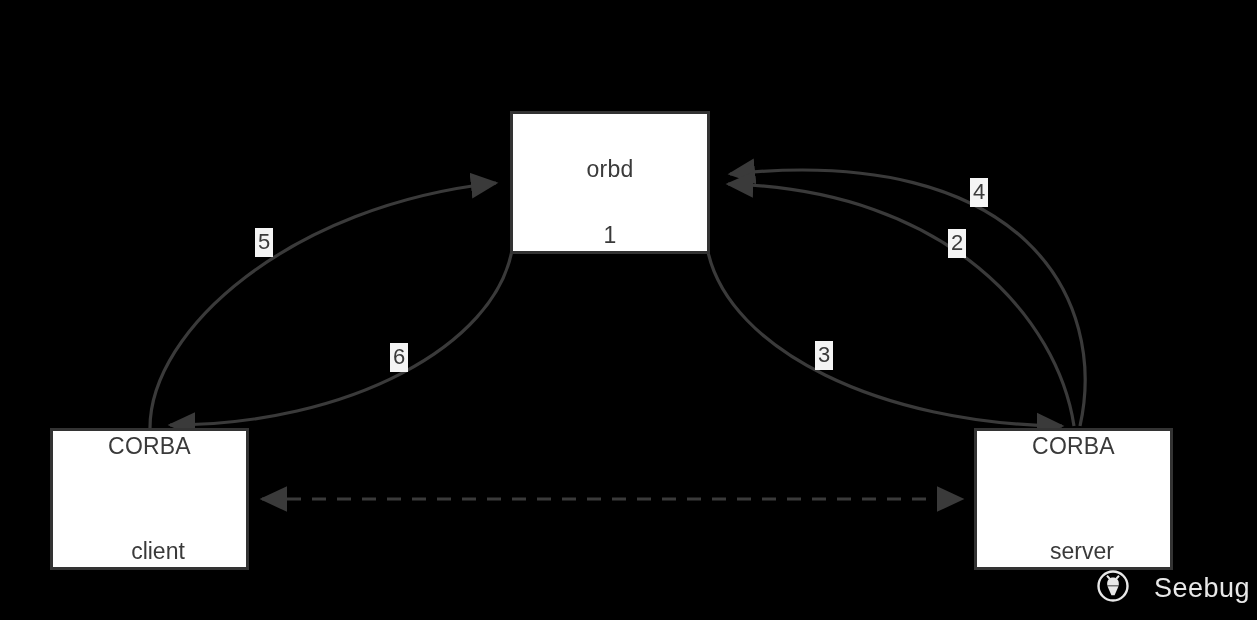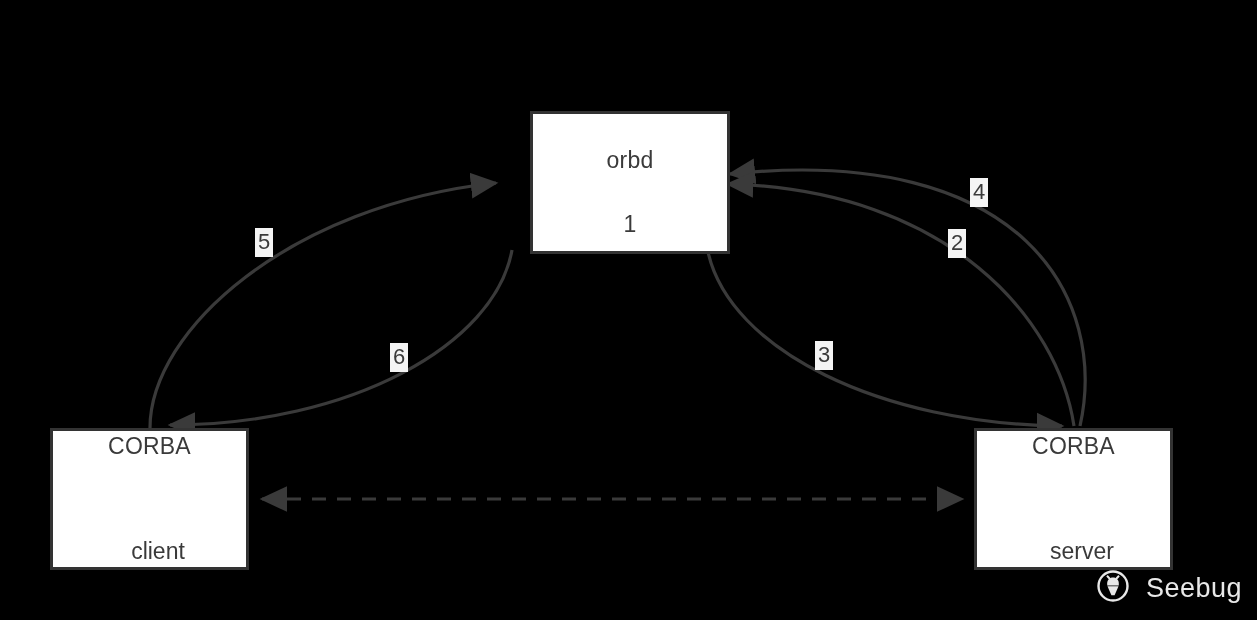--- a/index.html
+++ b/index.html
@@ -56,23 +56,22 @@
     line-height: 31px;
     color: #3a3a3a;
     text-align: center;
     margin-left: 17px;
   }
   #orbd-box {
     left: 510px;
     top: 111px;
     width: 200px;
     height: 143px;
-    justify-content: center;
-    padding-top: 20px;
-    margin-left: 20px;
+    justify-content: space-between;
+    padding-top: 40px;
   }
   #client-box {
     left: 50px;
     top: 428px;
     width: 199px;
     height: 142px;
   }
   #server-box {
     left: 974px;
     top: 428px;
@@ -92,21 +91,21 @@
   #label-3 { left: 815px; top: 341px; }
   #label-4 { left: 970px; top: 178px; }
   #label-5 { left: 255px; top: 228px; }
   #label-6 { left: 390px; top: 343px; }
   #watermark {
     position: absolute;
     left: 1096px;
     top: 569px;
     display: flex;
     align-items: center;
-    gap: 16px;
+    gap: 24px;
   }
   #watermark .wm-text {
     color: #e8e8e8;
     font-size: 27px;
     line-height: 30px;
     letter-spacing: 0.5px;
   }
 </style>
 </head>
 <body>

